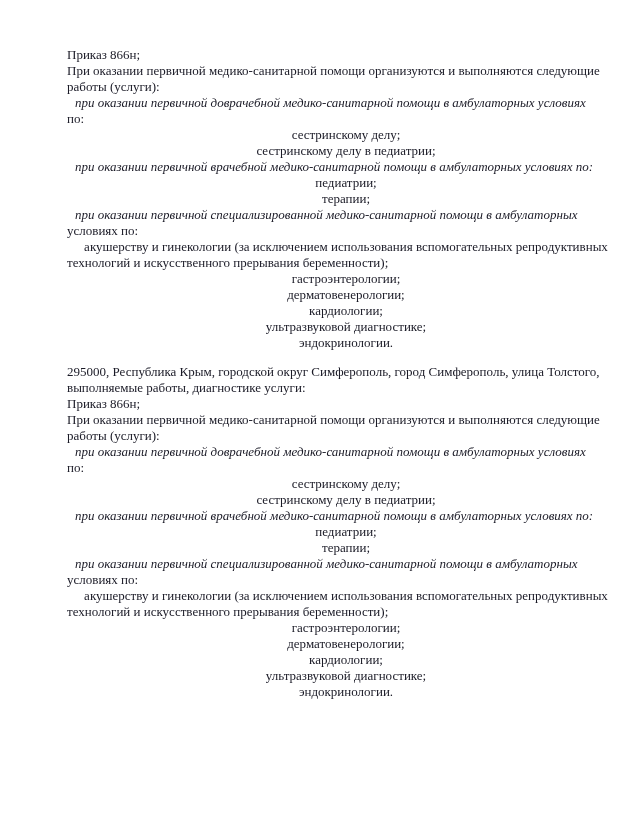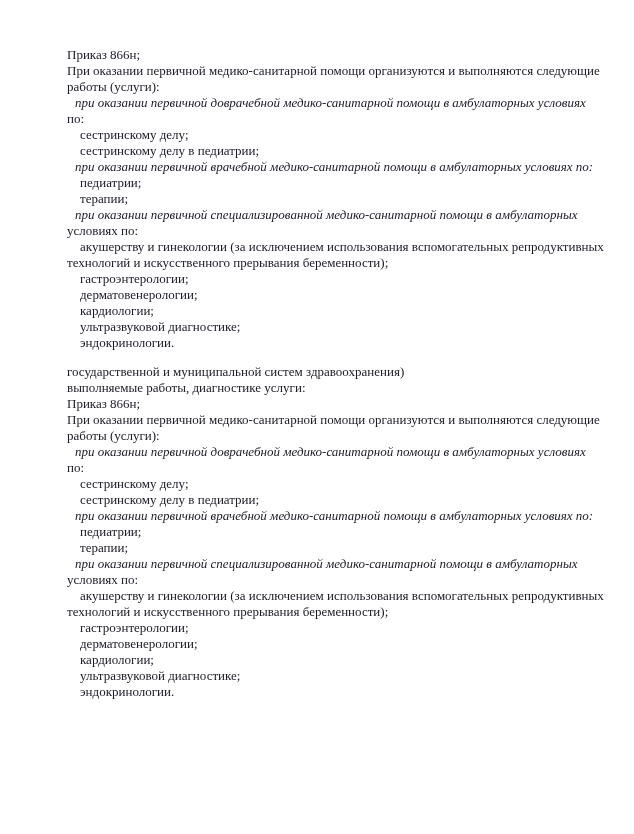--- a/index.html
+++ b/index.html
@@ -25,21 +25,21 @@
     color: #1a1a26;
   }
   .section { }
   .section + .section { margin-top: 13px; }
   .line {
     white-space: pre;
     height: 16px;
   }
   .indent-0 { padding-left: 0; }
   .indent-1 { padding-left: 8px; font-style: italic; }
-  .indent-2 { padding-left: 13px; }
+  .indent-2 { padding-left: 13px; text-align: center; }
 </style>
 </head>
 <body>
 
 <div class="page" style="background: rgb(255, 255, 255); padding-left: 8px;">
   <div class="text-block" style="color: rgb(26, 26, 38);">
       <div class="section">
         <div class="line indent-0">Приказ 866н;</div>
         <div class="line indent-0">При оказании первичной медико-санитарной помощи организуются и выполняются следующие</div>
         <div class="line indent-0">работы (услуги):</div>
@@ -54,21 +54,21 @@
         <div class="line indent-0">условиях по:</div>
         <div class="line indent-2">акушерству и гинекологии (за исключением использования вспомогательных репродуктивных</div>
         <div class="line indent-0">технологий и искусственного прерывания беременности);</div>
         <div class="line indent-2">гастроэнтерологии;</div>
         <div class="line indent-2">дерматовенерологии;</div>
         <div class="line indent-2">кардиологии;</div>
         <div class="line indent-2">ультразвуковой диагностике;</div>
         <div class="line indent-2">эндокринологии.</div>
       </div>
       <div class="section">
-        <div class="line indent-0">государственной и муниципальной систем здравоохранения)</div>
+        <div class="line indent-0">295000, Республика Крым, городской округ Симферополь, город Симферополь, улица Толстого,</div>
         <div class="line indent-0">выполняемые работы, диагностике услуги:</div>
         <div class="line indent-0">Приказ 866н;</div>
         <div class="line indent-0">При оказании первичной медико-санитарной помощи организуются и выполняются следующие</div>
         <div class="line indent-0">работы (услуги):</div>
         <div class="line indent-1">при оказании первичной доврачебной медико-санитарной помощи в амбулаторных условиях</div>
         <div class="line indent-0">по:</div>
         <div class="line indent-2">сестринскому делу;</div>
         <div class="line indent-2">сестринскому делу в педиатрии;</div>
         <div class="line indent-1">при оказании первичной врачебной медико-санитарной помощи в амбулаторных условиях по:</div>
         <div class="line indent-2">педиатрии;</div>

